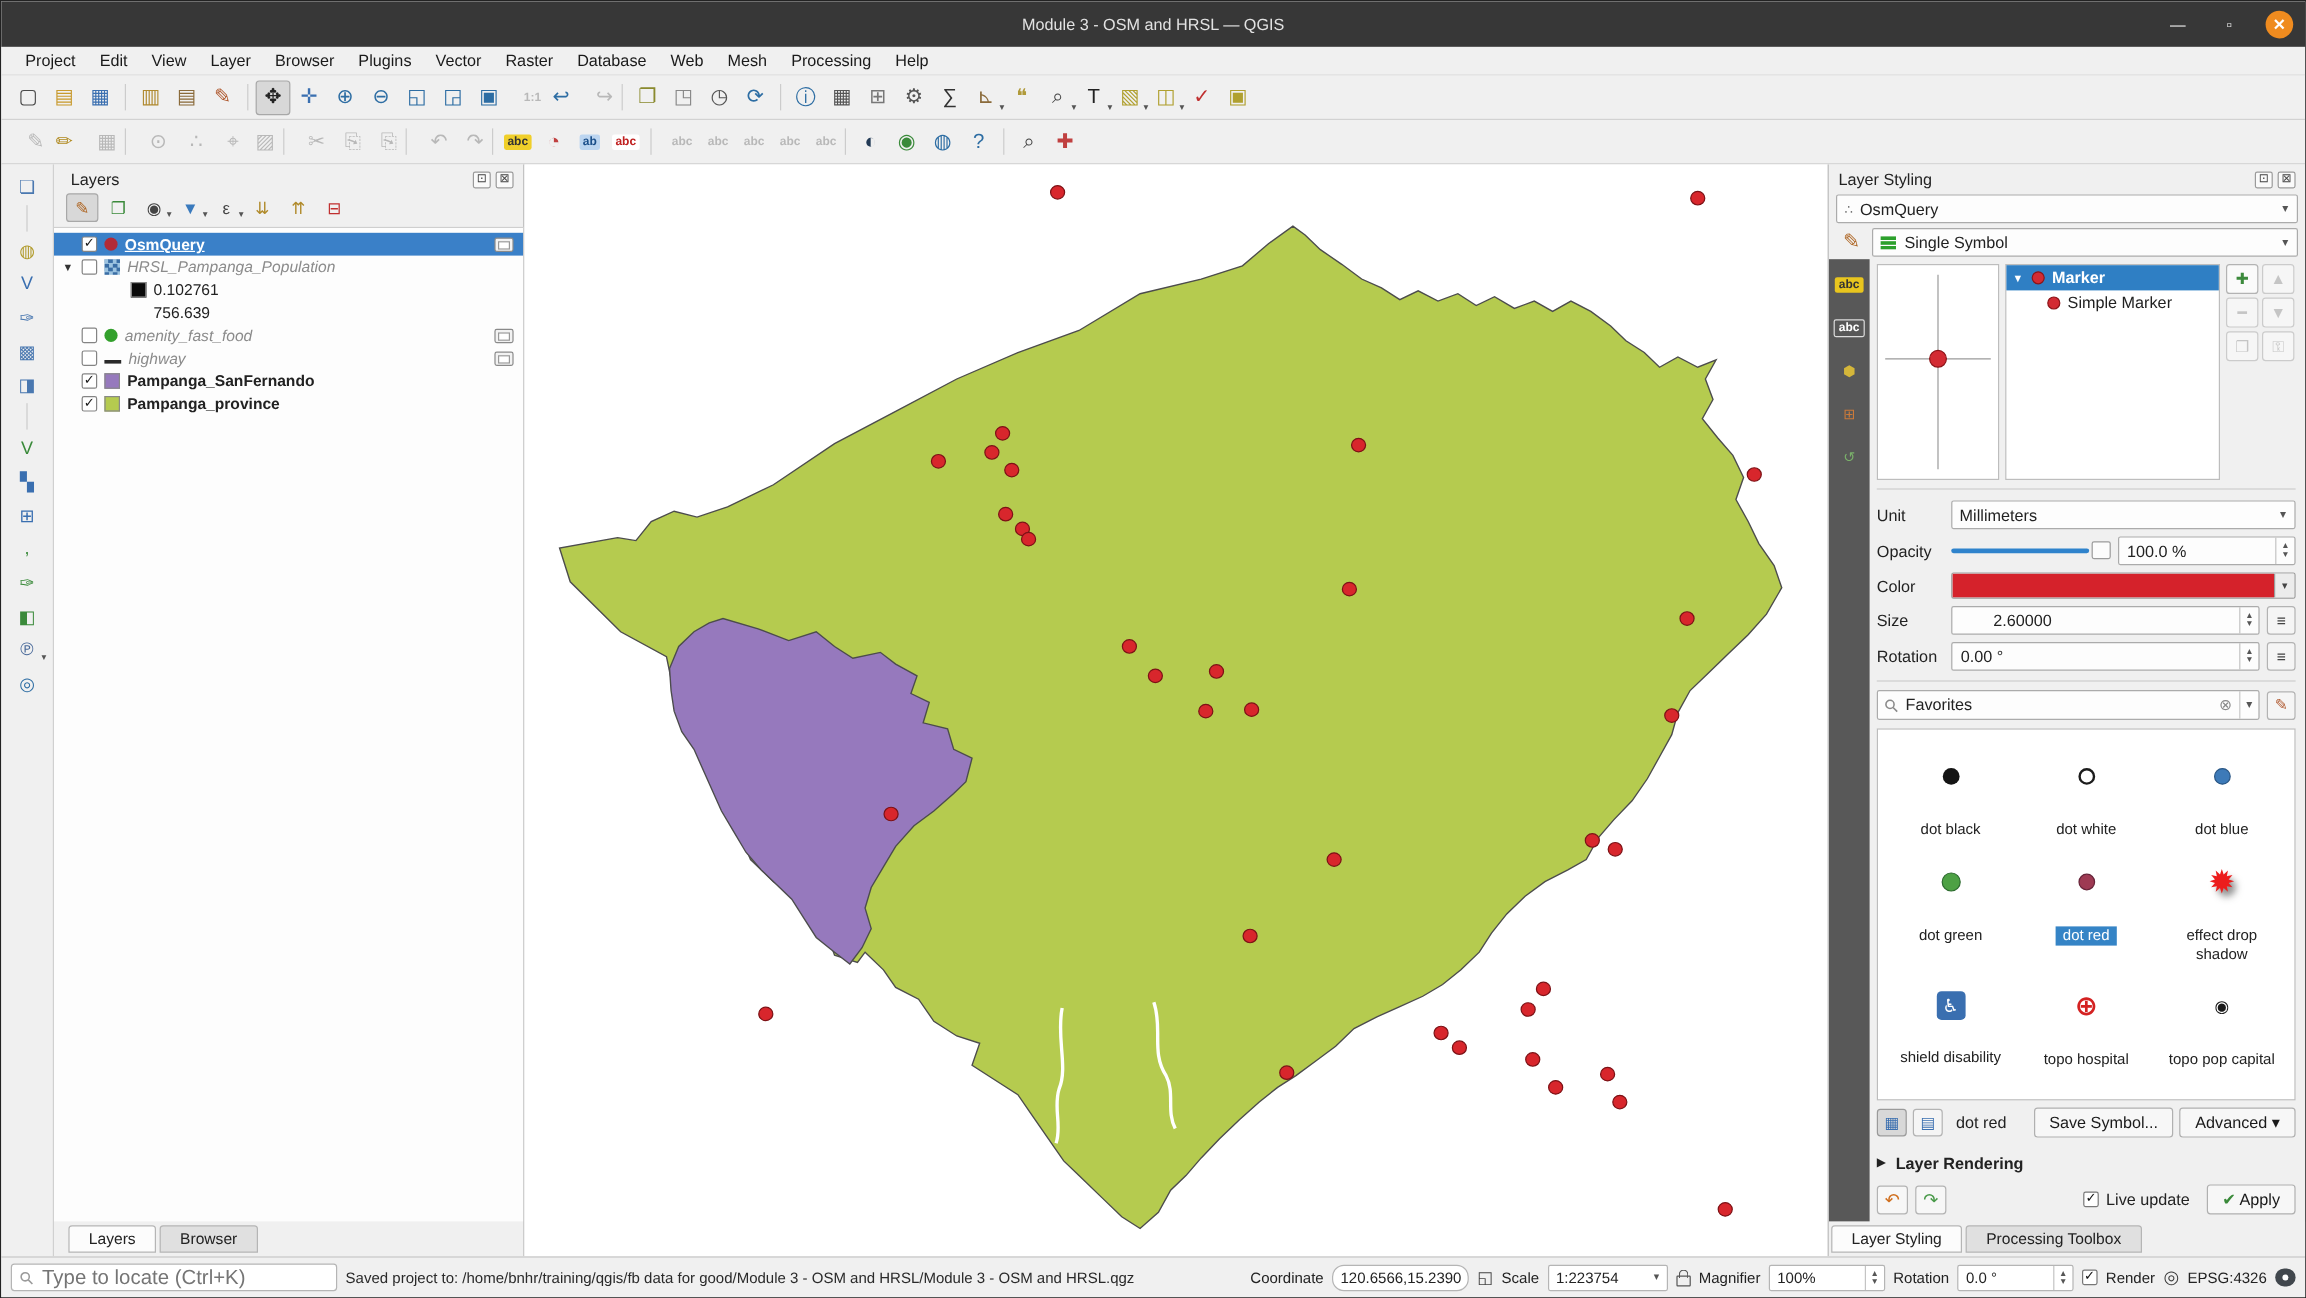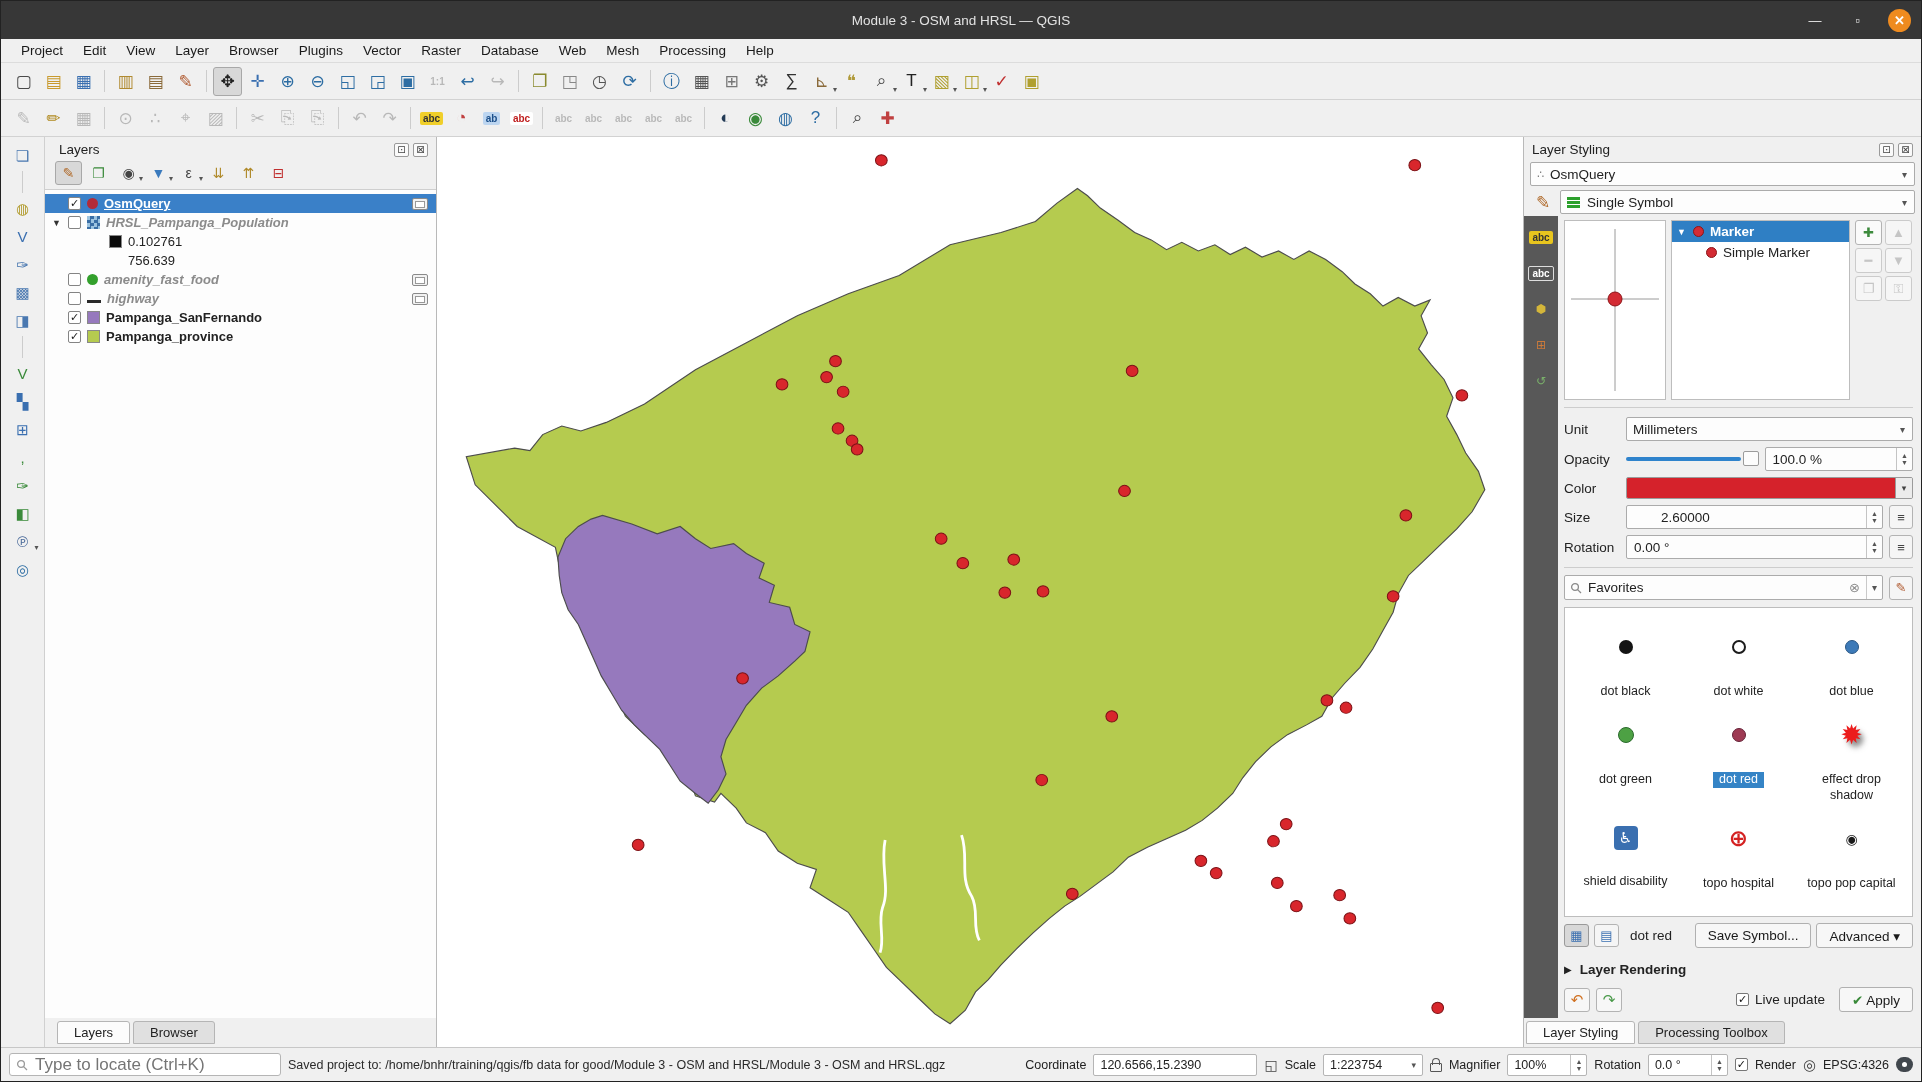--- a/index.html
+++ b/index.html
@@ -17,21 +17,21 @@
   .menubar{height:24px;background:#f0f0f0;display:flex;align-items:center;padding-left:10px;
            font-size:13.5px;border-bottom:1px solid #dcdcdc;}
   .menu-item{padding:2px 10px;color:#1a1a1a;}
   
   .toolbar{height:37px;background:#f0f0f0;display:flex;align-items:center;padding:0 8px;
            border-bottom:1px solid #d2d2d2;gap:1px;}
   .tbtn{width:29px;height:29px;display:inline-flex;align-items:center;justify-content:center;
         border:1px solid transparent;border-radius:3px;background:none;font-size:17px;color:#4a4a4a;
         position:relative;padding:0;font-family:inherit;}
   .tbtn.pressed{background:#d8d8d8;border-color:#a8a8a8;}
-  .tbtn.disabled{opacity:.33;}
+  .tbtn.disabled{opacity:.33;justify-content:flex-end;}
   .tbtn .glyph.txt{font-size:10px;font-weight:bold;letter-spacing:0;}
   .tbtn .glyph.chip{padding:0 3px;border-radius:2px;line-height:13px;}
   .tbtn .dd{position:absolute;right:-2px;bottom:1px;font-size:8px;color:#555;}
   .sep{width:1px;height:22px;background:#cccccc;margin:0 5px;display:inline-block;}
   
   .main{position:absolute;top:136px;left:0;right:0;bottom:34px;display:flex;}
   .leftstrip{width:44px;background:#f0f0f0;border-right:1px solid #d0d0d0;display:flex;
              flex-direction:column;align-items:center;padding-top:6px;gap:3px;flex:none;}
   .leftstrip .tbtn{width:30px;height:25px;font-size:15px;}
   
@@ -41,21 +41,21 @@
   .panel-title .t{flex:1;}
   .mini{font-size:10px;color:#444;border:1px solid #9a9a9a;border-radius:2px;width:15px;height:14px;
         line-height:12px;text-align:center;background:#fafafa;margin-left:4px;}
   .lp-tools{display:flex;gap:3px;padding:1px 6px 4px 10px;}
   .lp-tools .tbtn{width:27px;height:24px;font-size:14px;}
   .tree{flex:1;background:#fdfdfd;border-top:1px solid #cfcfcf;padding-top:4px;overflow:hidden;}
   .trow{height:19px;display:flex;align-items:center;font-size:13px;gap:6px;padding-left:6px;position:relative;}
   .trow.sel{background:#3a80c8;}
   .trow.sel .lbl{color:#fff;font-weight:bold;text-decoration:underline;}
   .trow .lbl.b{font-weight:bold;}
-  .trow .lbl.i{font-style:italic;color:#8b8b8b;font-weight:bold;}
+  .trow .lbl.i{font-style:italic;color:#8b8b8b;font-weight:normal;}
   .trow.child{padding-left:64px;}
   .exp{width:11px;font-size:9px;color:#333;text-align:center;flex:none;}
   .cb{width:13px;height:13px;border:1px solid #848484;background:#fff;font-size:11px;line-height:11px;
       text-align:center;color:#1a1a1a;flex:none;border-radius:2px;}
   .ic{width:13px;height:13px;flex:none;}
   .ic.dot{border-radius:50%;width:11px;height:11px;}
   .ic.line{height:3px;background:#2a2a2a;width:14px;margin-top:5px;}
   .ic.raster{background:repeating-conic-gradient(#3a6ea5 0 25%,#9cc3e0 0 50%);background-size:7px 7px;}
   .ic.sw{border:1px solid #888;}
   .badge{position:absolute;right:8px;width:16px;height:12px;border:1px solid #8a8a8a;border-radius:2px;
@@ -820,21 +820,21 @@
     <div class="locate">
       <svg class="magicon" viewBox="0 0 12 12">
         <circle cx="5" cy="5" r="3.4" fill="none" stroke="#9a9a9a" stroke-width="1.3"></circle>
         <line x1="7.6" y1="7.6" x2="11" y2="11" stroke="#9a9a9a" stroke-width="1.3"></line>
       </svg>
       <input placeholder="Type to locate (Ctrl+K)" style="">
     </div>
     <span style="color:#2a2a2a;">Saved project to: /home/bnhr/training/qgis/fb data for good/Module 3 - OSM and HRSL/Module 3 - OSM and HRSL.qgz</span>
     <span style="flex:1;"></span>
     <span>Coordinate</span>
-    <div class="sb-input" style="width:164px;">
+    <div class="sb-input" style="width:114px;border-radius:10px;">
       <span>120.6566,15.2390</span>
     </div>
     <span style="font-size:14px;color:#444;">◱</span>
     <span>Scale</span>
     <div class="sb-input" style="width:100px;justify-content:space-between;">
       <span>1:223754</span>
       <span style="font-size:9px;color:#555;">▾</span>
     </div>
     <span class="lock"></span>
     <span>Magnifier</span>

